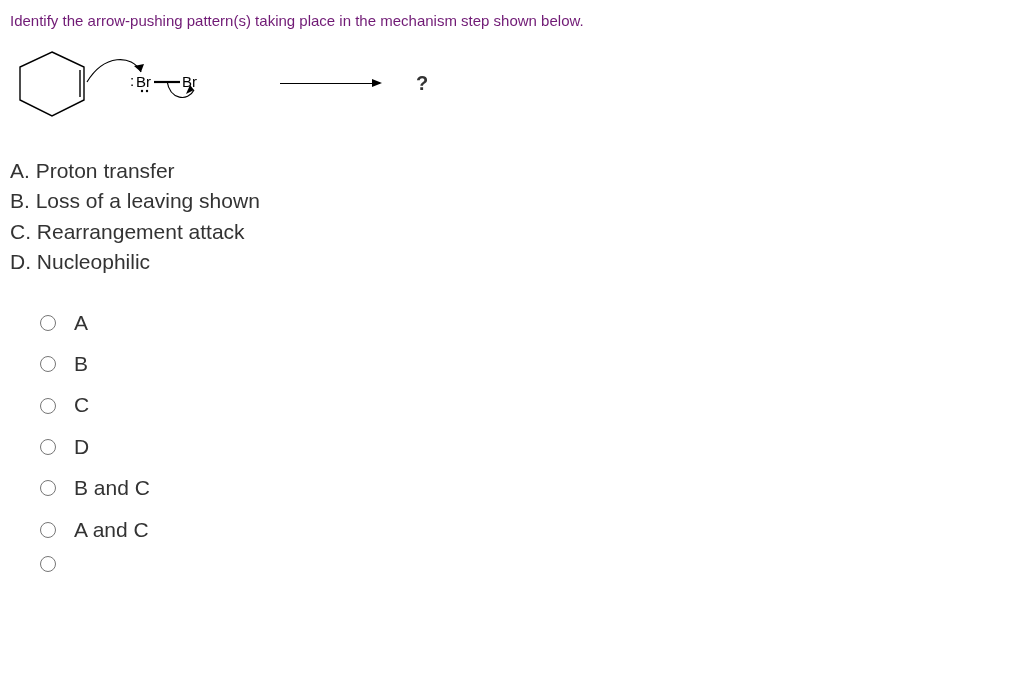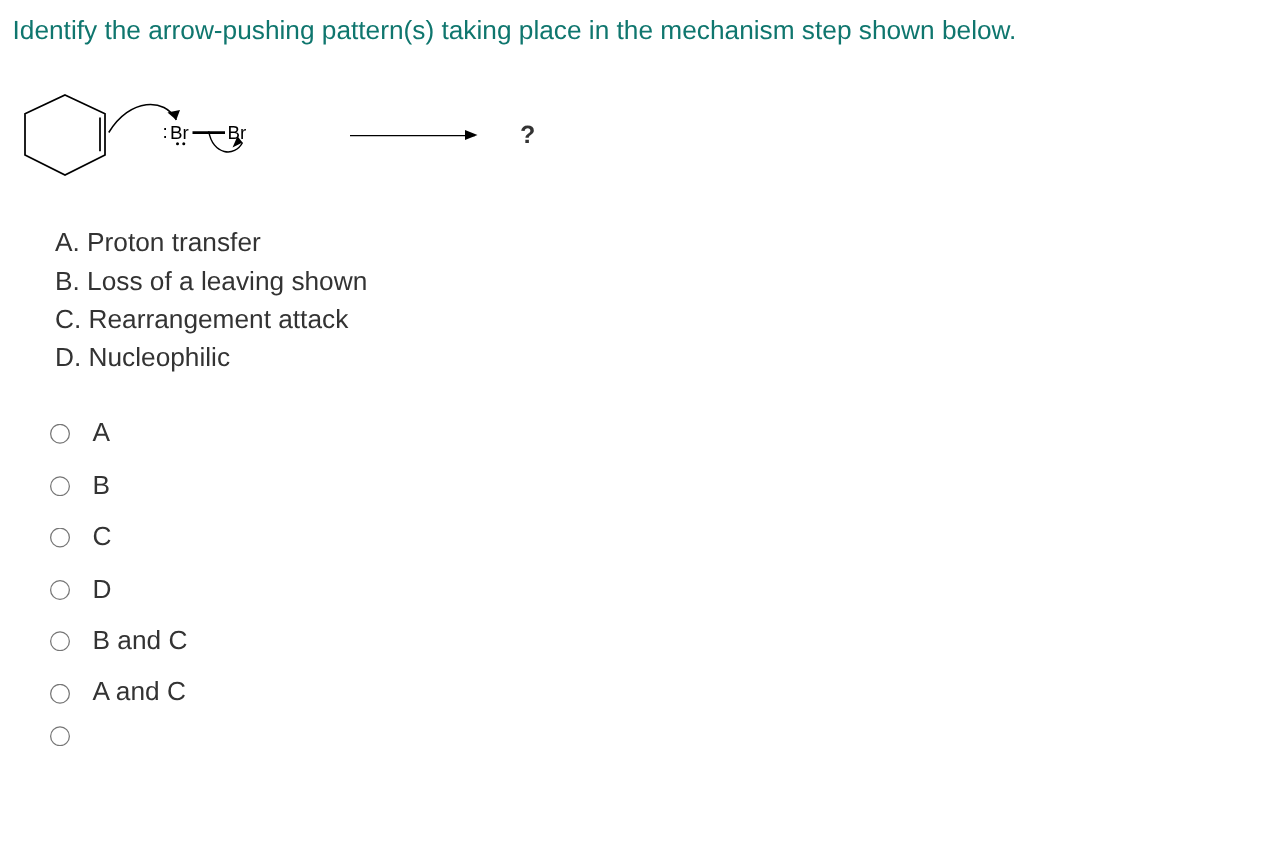--- a/index.html
+++ b/index.html
@@ -5,23 +5,23 @@
   body {
     font-family: Arial, Helvetica, sans-serif;
     font-size: 21px;
     color: #333;
     margin: 0;
     padding: 10px 10px;
     width: 1004px;
     line-height: 1.45;
   }
   .question-text {
-    font-size: 21px;
-    color: #0f766e;
-    margin-bottom: 26px;
+    font-size: 15px;
+    color: #701a75;
+    margin-bottom: 10px;
   }
   .diagram-row {
     display: flex;
     align-items: center;
     padding-left: 2px;
     margin-top: 6px;
     margin-bottom: 24px;
     height: 90px;
   }
   .diagram-row svg {
@@ -50,21 +50,20 @@
     margin-left: 20px;
     margin-top: -6px;
   }
   .pattern-list {
     font-size: 21px;
     color: #333;
     margin-bottom: 30px;
   }
   .pattern-list div {
     line-height: 1.45;
-    margin-left: 34px;
   }
   .options {
     padding-left: 30px;
     font-size: 21px;
     color: #333;
   }
   .option-row {
     display: flex;
     align-items: center;
     margin-bottom: 11px;

